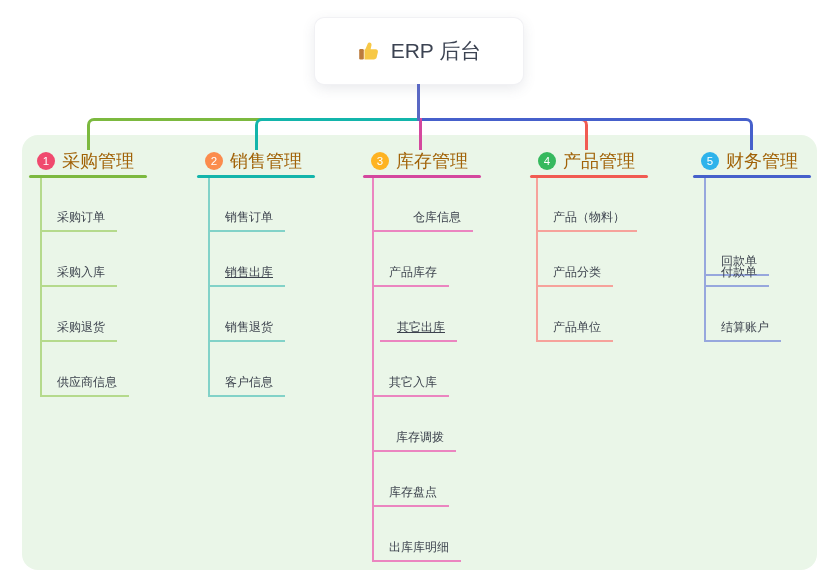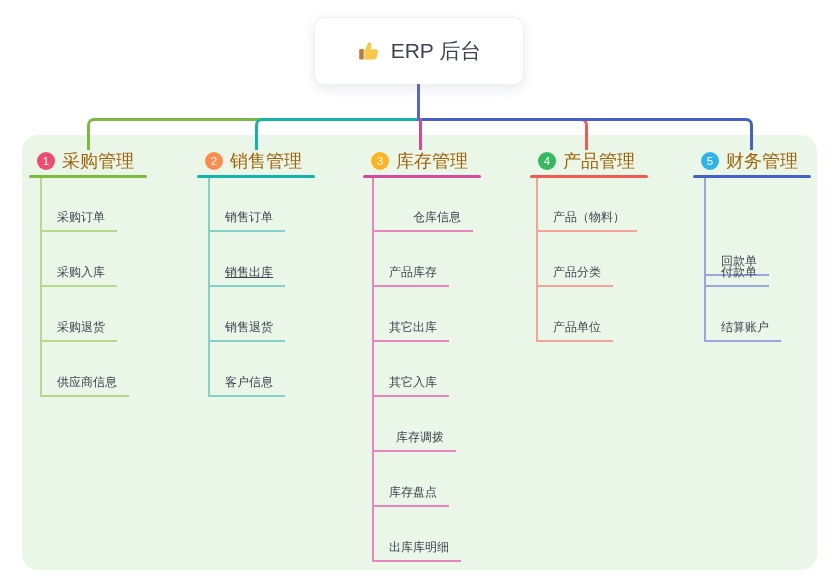--- a/index.html
+++ b/index.html
@@ -93,21 +93,21 @@
     </section>
     <section class="branch" style="left: 363px; top: 149px; --badge: #feb322; --line: #d4489e; --light: #eb85c0;">
       <div class="title-row">
         <span class="badge">3</span>
         <span class="btitle">库存管理</span>
       </div>
       <div class="underline"></div>
       <div class="spine" style="left: 9px; height: 384px;"></div>
       <div class="child" style="left: 9px; top: 58px; padding-left: 41px;">仓库信息</div>
       <div class="child" style="left: 9px; top: 113px;">产品库存</div>
-      <div class="child" style="left: 9px; top: 168px;">其它出库</div>
+      <div class="child" style="left: 17px; top: 168px; text-decoration: underline;">其它出库</div>
       <div class="child" style="left: 9px; top: 223px;">其它入库</div>
       <div class="child" style="left: 9px; top: 278px; padding-left: 24px;">库存调拨</div>
       <div class="child" style="left: 9px; top: 333px;">库存盘点</div>
       <div class="child" style="left: 9px; top: 388px;">出库库明细</div>
     </section>
     <section class="branch" style="left: 530px; top: 149px; --badge: #36b95e; --line: #f15b52; --light: #f6a29b;">
       <div class="title-row">
         <span class="badge">4</span>
         <span class="btitle">产品管理</span>
       </div>

